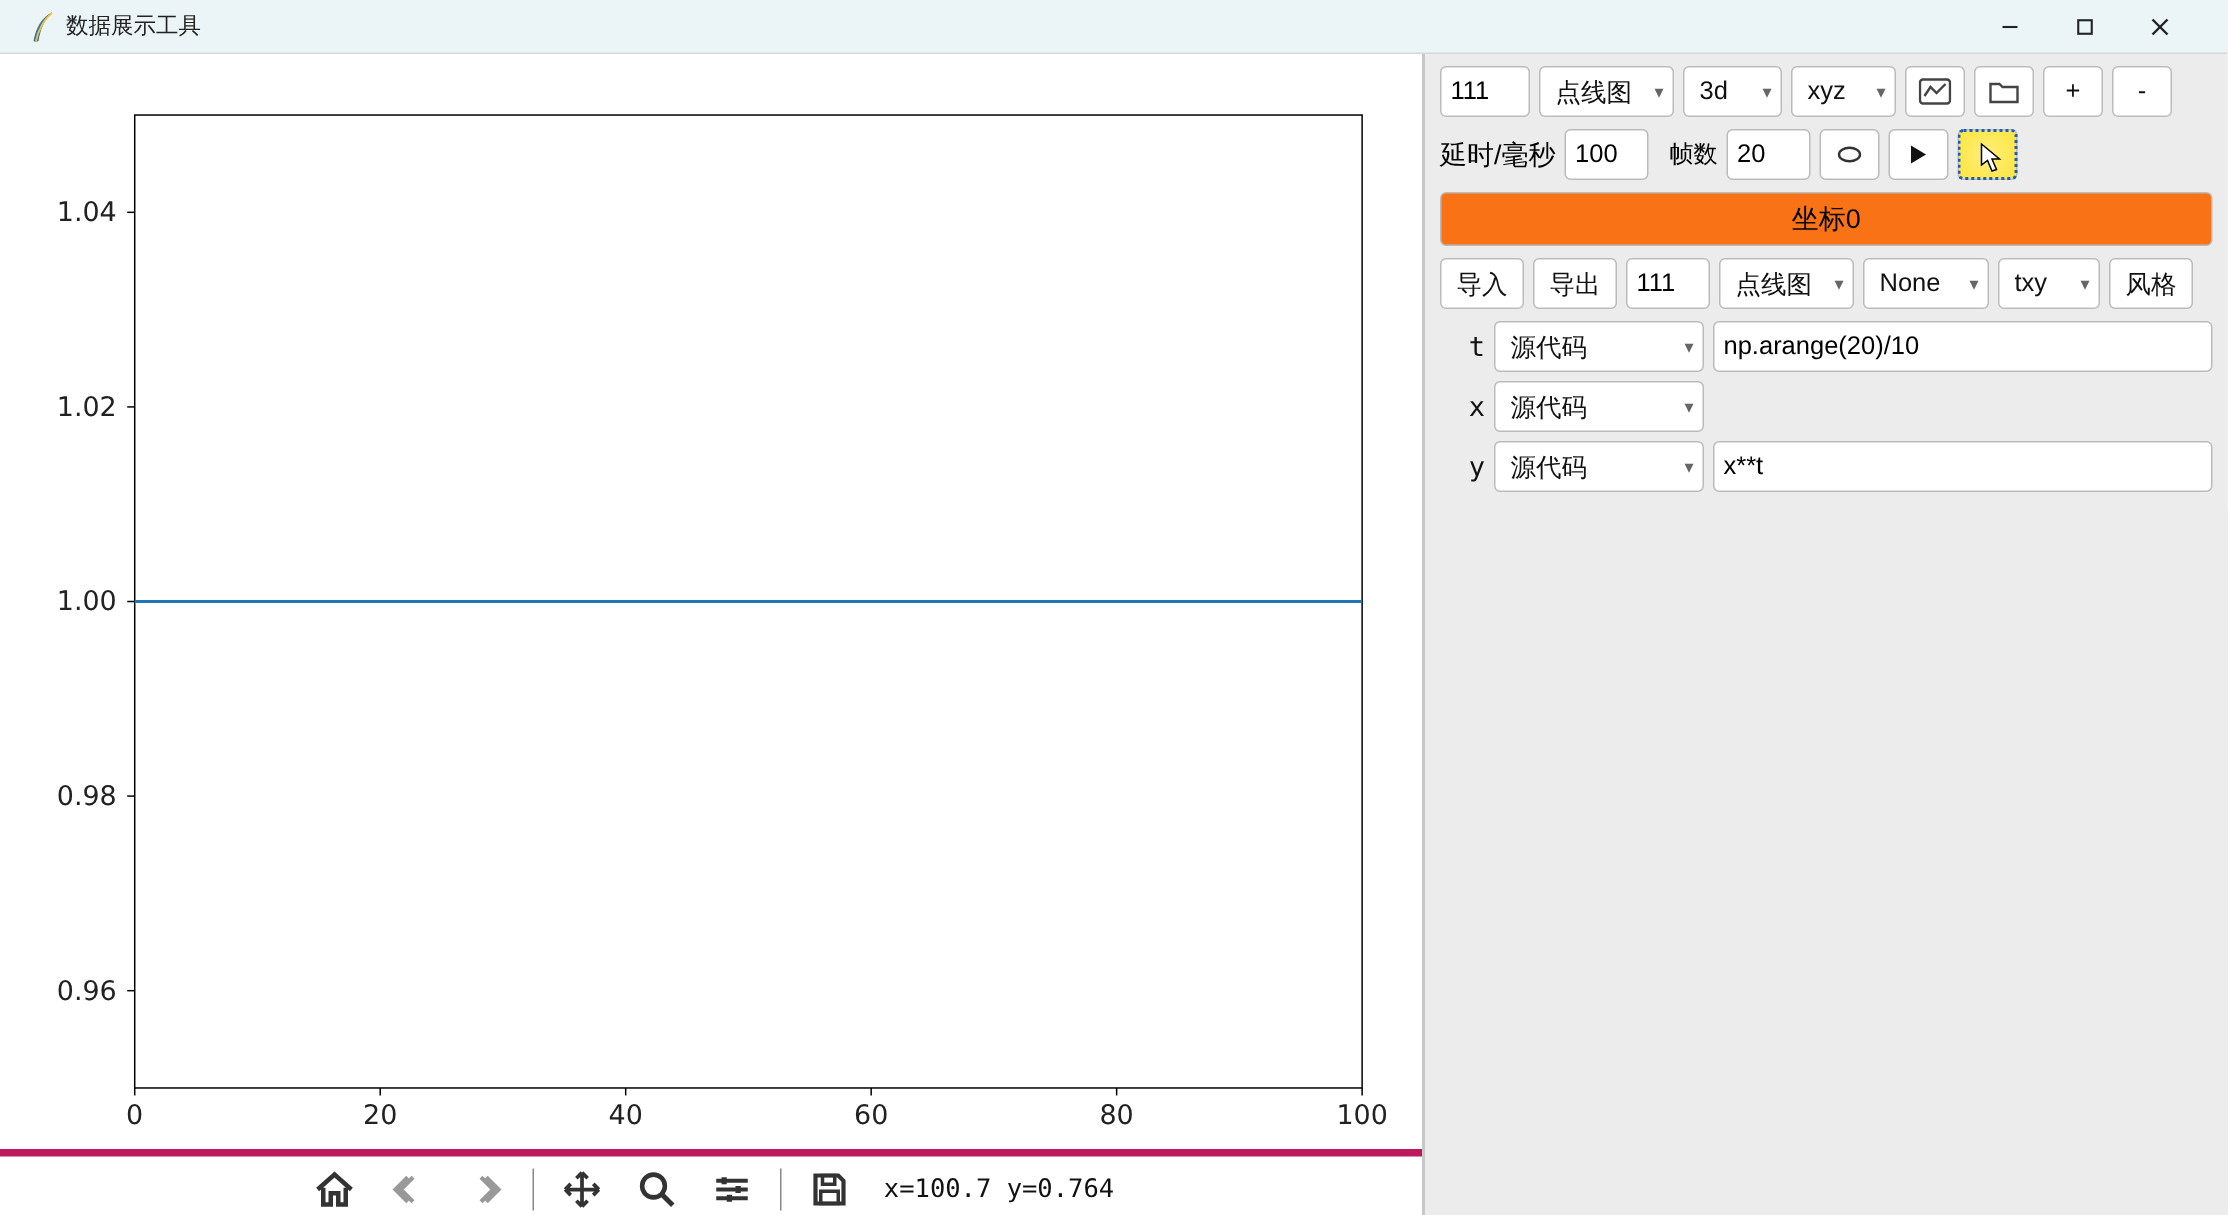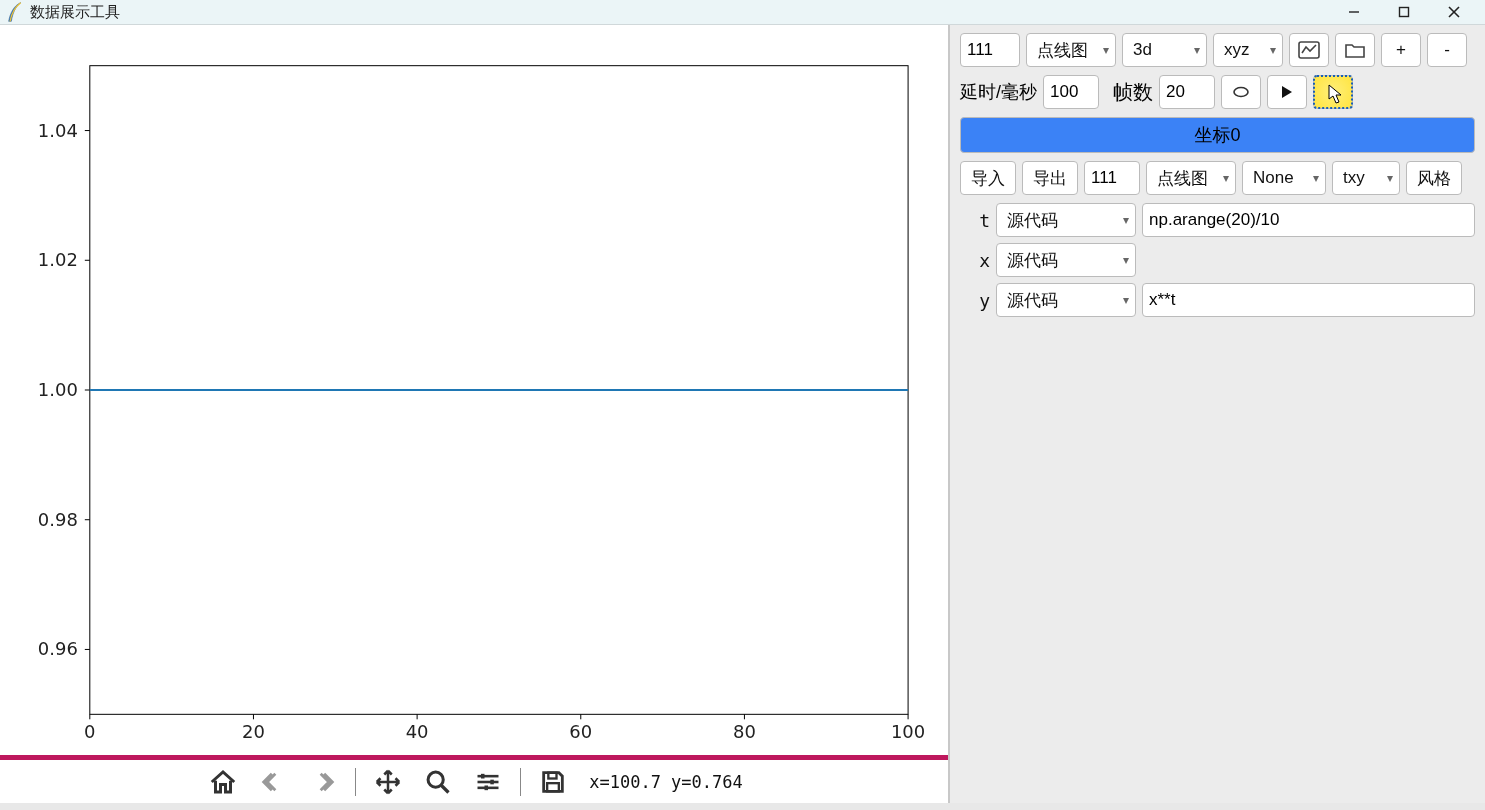--- a/index.html
+++ b/index.html
@@ -5,24 +5,24 @@
 * { box-sizing: border-box; margin: 0; padding: 0; }
 body {
   width: 1485px; height: 810px;
   font-family: "Microsoft YaHei", "PingFang SC", Arial, sans-serif;
   font-size: 16px;
   background: #e8e8e8;
   overflow: hidden;
   position: relative;
 }
 .titlebar {
-  height: 25px;
+  height: 36px;
   background: #ebf5f7;
   display: flex; align-items: center;
-  padding: 0 6px;
+  padding: 0 20px;
   border-bottom: 1px solid #d0d8da;
 }
 .titlebar .feather { width:16px; height:22px; margin-right:8px; }
 .titlebar .title { font-size:15px; color:#222; flex:0 0 auto; }
 .titlebar .spacer { flex:1; }
 .titlebar .winbtn {
   width:50px; height:32px; display:flex; align-items:center; justify-content:center;
   font-size:14px; color:#222; cursor:pointer;
 }
 .titlebar .winbtn svg { display:block; }
@@ -56,21 +56,21 @@
   display:flex; align-items:center; padding:16px 10px; font-size:17px; color:#111;
 }
 .btn { cursor:pointer; }
 .btn.icon { padding:0; width:40px; justify-content:center; }
 .input { padding:0 6px; }
 .input input { border:0; outline:0; width:100%; font-size:17px; font-family:inherit; background:transparent; }
 .select { padding:0 6px 0 10px; gap:6px; cursor:pointer; }
 .select .sel-label { flex:1; white-space:nowrap; }
 .select .chev { color:#666; font-size:12px; }
 .wide-btn {
-  width:100%; height:36px; background:#3b82f6; border:1px solid #bbb; border-radius:4px;
+  width:100%; height:36px; background:#f97316; border:1px solid #bbb; border-radius:4px;
   display:flex; align-items:center; justify-content:center; font-size:18px; cursor:pointer;
 }
 .var-row { display:flex; align-items:center; gap:6px; margin-bottom:6px; }
 .var-row .var-label {
   width:30px; text-align:right; font-size:18px; font-family:Consolas,monospace; color:#111;
 }
 .var-row .select { width:140px; }
 .var-row .input { flex:1; }
 .highlighted {
   outline:2px dotted #1a5fb4;
@@ -195,21 +195,21 @@
 
   <div class="right">
     <div class="row">
       <div class="input" style="width:60px">
           <input value="111" style="">
         </div>
       <div class="select" style="width:90px">
           <span class="sel-label">点线图</span>
           <span class="chev">▾</span>
         </div>
-      <div class="select" style="width:85px">
+      <div class="select" style="width:66px">
           <span class="sel-label">3d</span>
           <span class="chev">▾</span>
         </div>
       <div class="select" style="width:70px">
           <span class="sel-label">xyz</span>
           <span class="chev">▾</span>
         </div>
       <div class="btn icon">
         <svg width="22" height="18" viewBox="0 0 22 18">
             <rect x="1" y="1" width="20" height="16" rx="2" fill="none" stroke="#444" stroke-width="1.6"></rect>
@@ -227,21 +227,21 @@
       <div class="btn icon">
           <span>-</span>
         </div>
     </div>
 
     <div class="row">
       <span style="font-size:18px;">延时/毫秒</span>
       <div class="input" style="width:56px">
           <input value="100" style="">
         </div>
-      <span style="font-size:20px; margin-left:8px;">帧数</span>
+      <span style="font-size:16px; margin-left:8px;">帧数</span>
       <div class="input" style="width:56px">
           <input value="20" style="">
         </div>
       <div class="btn icon">
         <svg width="20" height="14" viewBox="0 0 20 14">
             <ellipse cx="10" cy="7" rx="7" ry="4.5" fill="none" stroke="#333" stroke-width="1.6"></ellipse>
           </svg>
       </div>
       <div class="btn icon">
         <svg width="14" height="14" viewBox="0 0 14 14">

